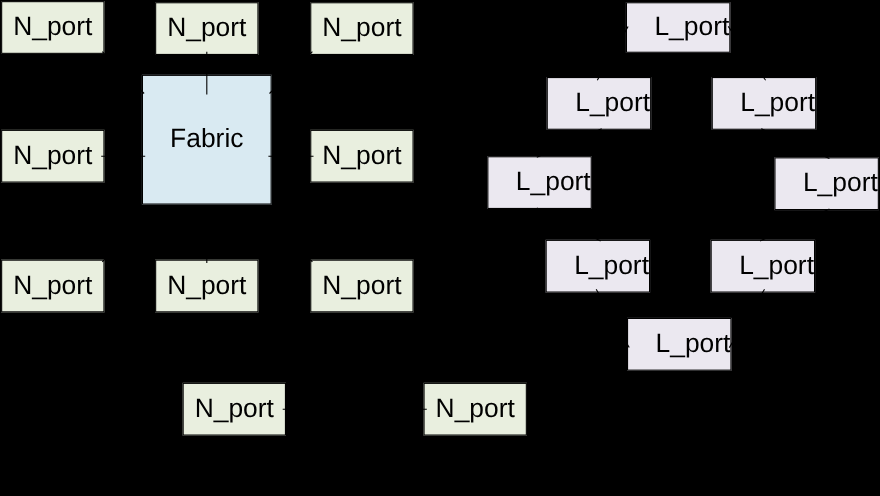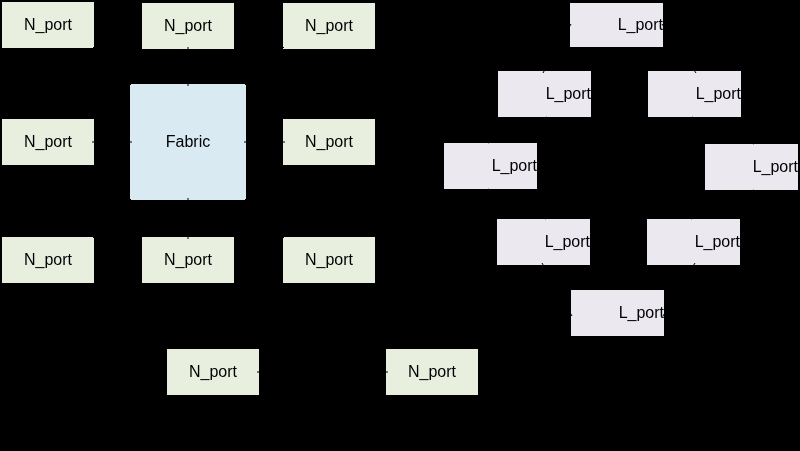--- a/index.html
+++ b/index.html
@@ -11,21 +11,21 @@
     overflow: hidden;
     font-family: "Liberation Sans", sans-serif;
   }
   .box {
     position: absolute;
     box-sizing: border-box;
     border: 1px solid var(--box-border, #000);
     display: flex;
     align-items: center;
     justify-content: center;
-    font-size: 16px;
+    font-size: 24px;
     color: var(--text, #000);
     z-index: 1;
   }
   .nport  { width: 94px;  height: 48px;  background: var(--n-port-fill, #e9efdf); }
   .lport  { width: 95px;  height: 48px;  background: var(--l-port-fill, #ebe8f0); justify-content: flex-end; }
   .fabric { width: 118px; height: 118px; background: var(--fabric-fill, #d9eaf2); }
   svg.links {
     position: absolute;
     left: 0; top: 0;
     width: 800px; height: 451px;
@@ -35,21 +35,21 @@
   svg.links line {
     stroke: var(--connector, #000);
     stroke-width: 1;
   }
 </style>
 </head>
 <body>
 
 <div class="canvas">
 
-  <div class="box fabric" style="left:129px; top:83px;">
+  <div class="box fabric" style="left:129px; top:68px;">
     <span>Fabric</span>
   </div>
 
   <div class="box nport" style="left:1px; top:1px;">
     <span>N_port</span>
   </div>
   <div class="box nport" style="left:141px; top:2px;">
     <span>N_port</span>
   </div>
   <div class="box nport" style="left:282px; top:2px;">

